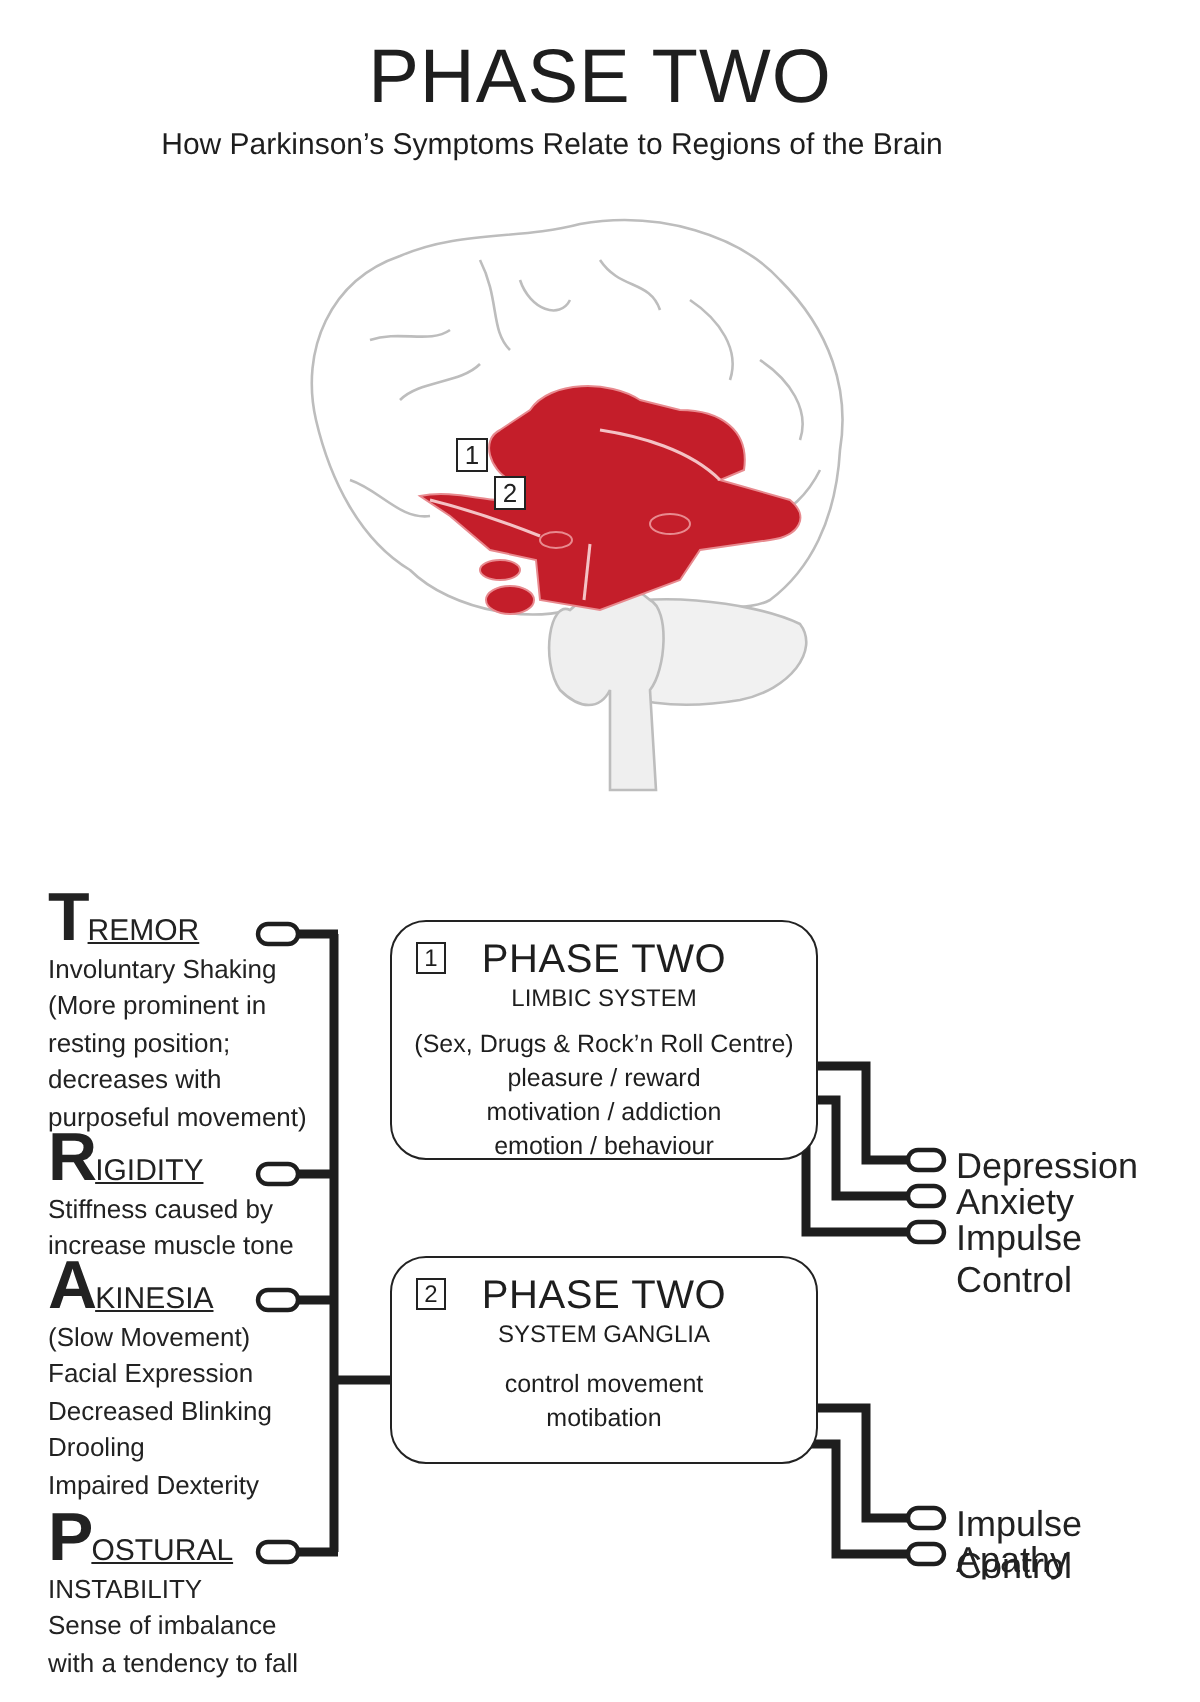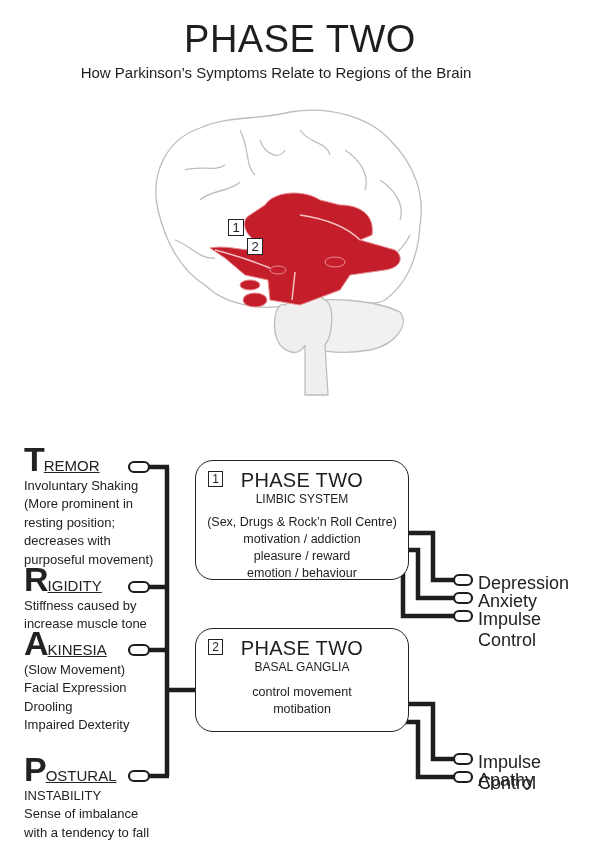--- a/index.html
+++ b/index.html
@@ -112,44 +112,45 @@
 </div>
 <div class="sym" style="top:564px;">
   <span class="head"><span class="cap">R</span><span class="rest">IGIDITY</span></span>
   <div>Stiffness caused by</div>
   <div>increase muscle tone</div>
 </div>
 <div class="sym" style="top:628px;">
   <span class="head"><span class="cap">A</span><span class="rest">KINESIA</span></span>
   <div>(Slow Movement)</div>
   <div>Facial Expression</div>
+  <div>Decreased Blinking</div>
   <div>Drooling</div>
   <div>Impaired Dexterity</div>
 </div>
 <div class="sym" style="top:754px;">
   <span class="head"><span class="cap">P</span><span class="rest">OSTURAL</span></span>
   <div>INSTABILITY</div>
   <div>Sense of imbalance</div>
   <div>with a tendency to fall</div>
 </div>
 
 <div class="box" style="left:195px; top:460px; width:212px; height:118px;">
   <div class="num">1</div>
   <div class="bt">PHASE TWO</div>
   <div class="bs">LIMBIC SYSTEM</div>
   <div class="bl" style="margin-top:8px;">(Sex, Drugs &amp; Rock’n Roll Centre)</div>
+  <div class="bl">pleasure / reward</div>
   <div class="bl">motivation / addiction</div>
-  <div class="bl">pleasure / reward</div>
   <div class="bl">emotion / behaviour</div>
 </div>
 
 <div class="box" style="left:195px; top:628px; width:212px; height:102px;">
   <div class="num">2</div>
   <div class="bt">PHASE TWO</div>
-  <div class="bs">BASAL GANGLIA</div>
+  <div class="bs">SYSTEM GANGLIA</div>
   <div class="bl" style="margin-top:10px;">control movement</div>
   <div class="bl">motibation</div>
 </div>
 
 <div class="out" style="left:478px; top:573px;">Depression</div>
 <div class="out" style="left:478px; top:591px;">Anxiety</div>
 <div class="out" style="left:478px; top:609px;">Impulse Control</div>
 <div class="out" style="left:478px; top:752px;">Impulse Control</div>
 <div class="out" style="left:478px; top:770px;">Apathy</div>
 

